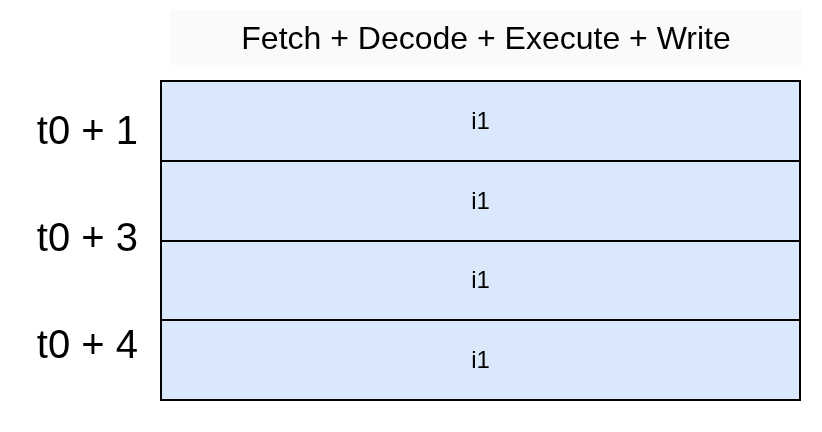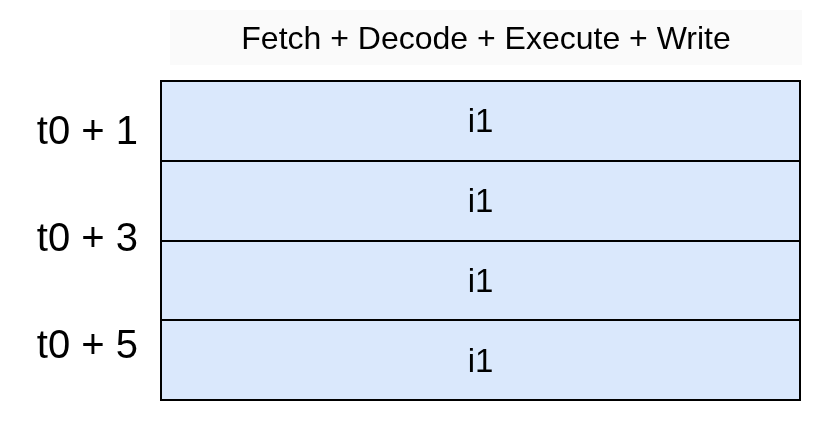--- a/index.html
+++ b/index.html
@@ -58,38 +58,38 @@
     border: 2px solid var(--cell-border, #000000);
     display: flex;
     flex-direction: column;
   }
   .stage-row {
     flex: 1;
     background: var(--cell-fill, #dae8fc);
     display: flex;
     align-items: center;
     justify-content: center;
-    font-size: 33px;
+    font-size: 24px;
     line-height: 1;
   }
   .stage-row + .stage-row {
     border-top: 2px solid var(--cell-border, #000000);
   }
 </style>
 </head>
 <body>
 
 <div class="diagram">
 
   <div class="stage-header">Fetch + Decode + Execute + Write</div>
 
   <div class="time-labels">
     <div class="time-label">t0 + 1</div>
     <div class="time-label">t0 + 3</div>
-    <div class="time-label">t0 + 5</div>
+    <div class="time-label">t0 + 4</div>
   </div>
 
   <div class="pipeline-box">
     <div class="stage-row">
       <span>i1</span>
     </div>
     <div class="stage-row">
       <span>i1</span>
     </div>
     <div class="stage-row">

